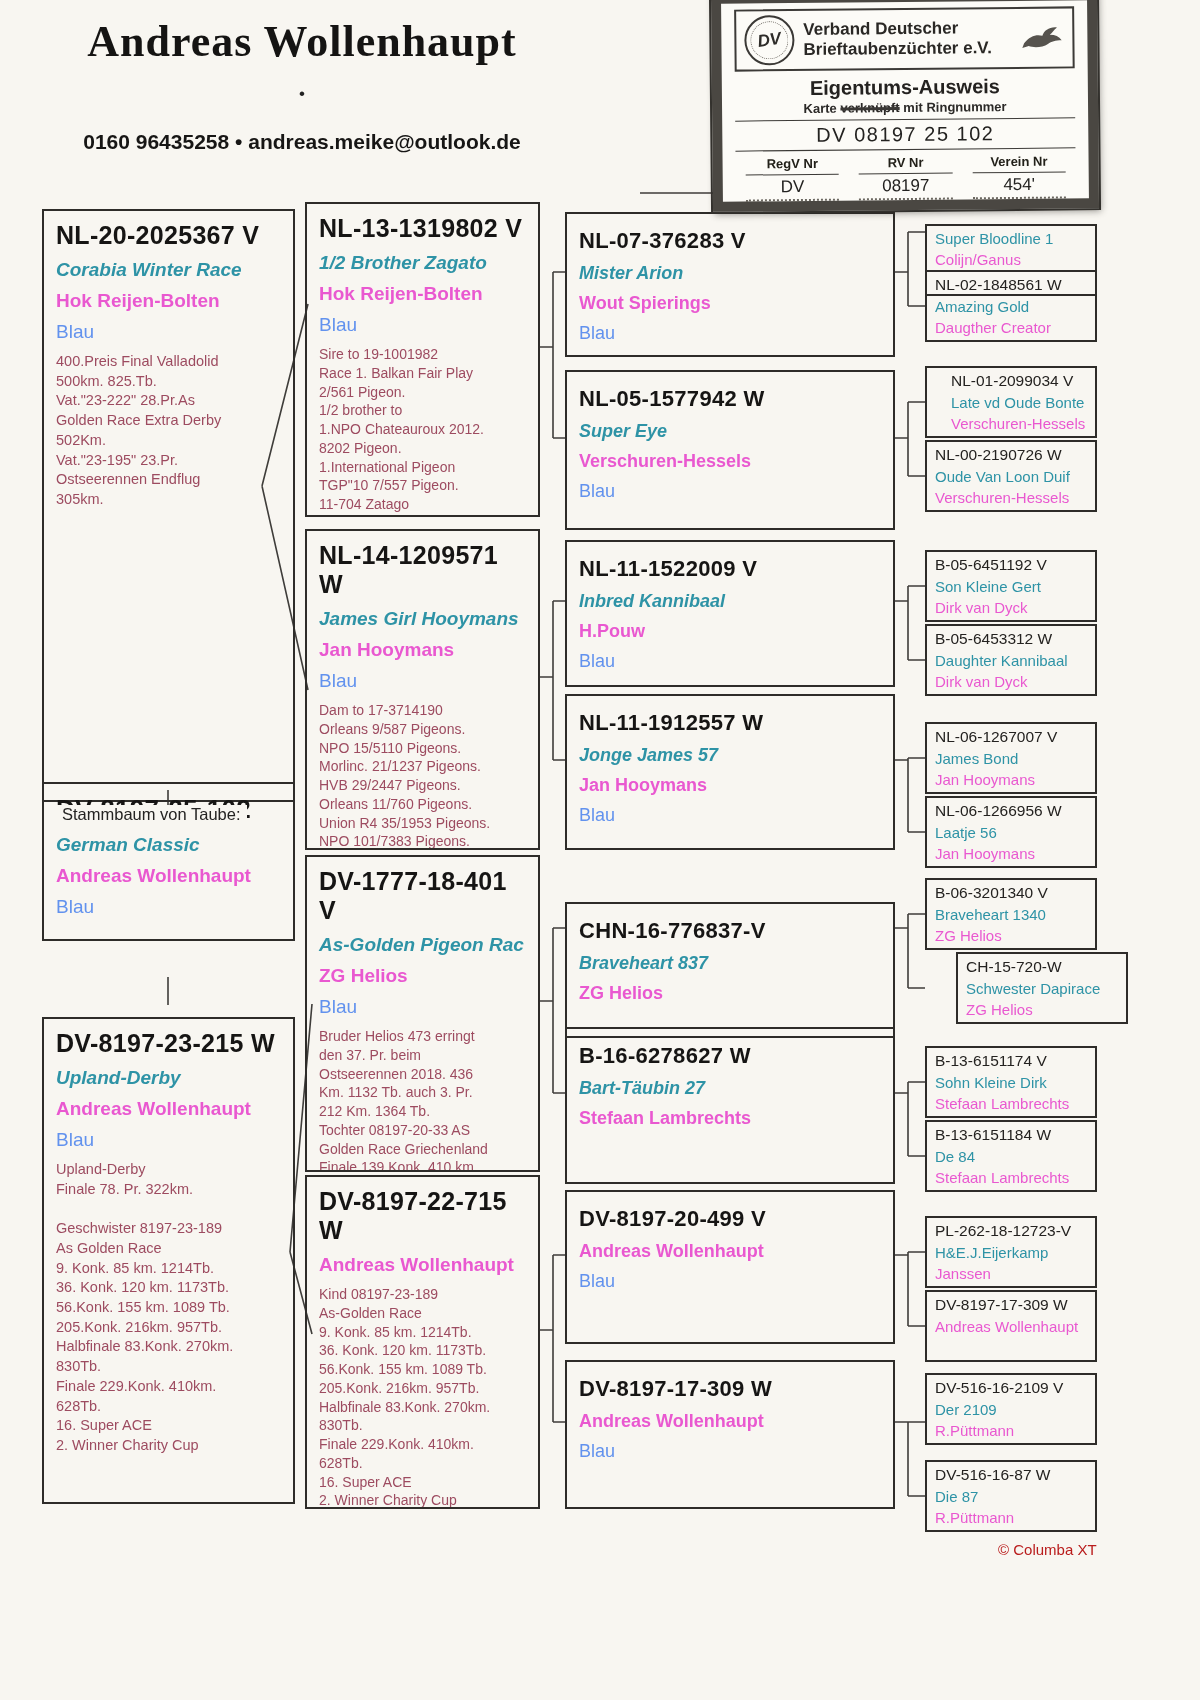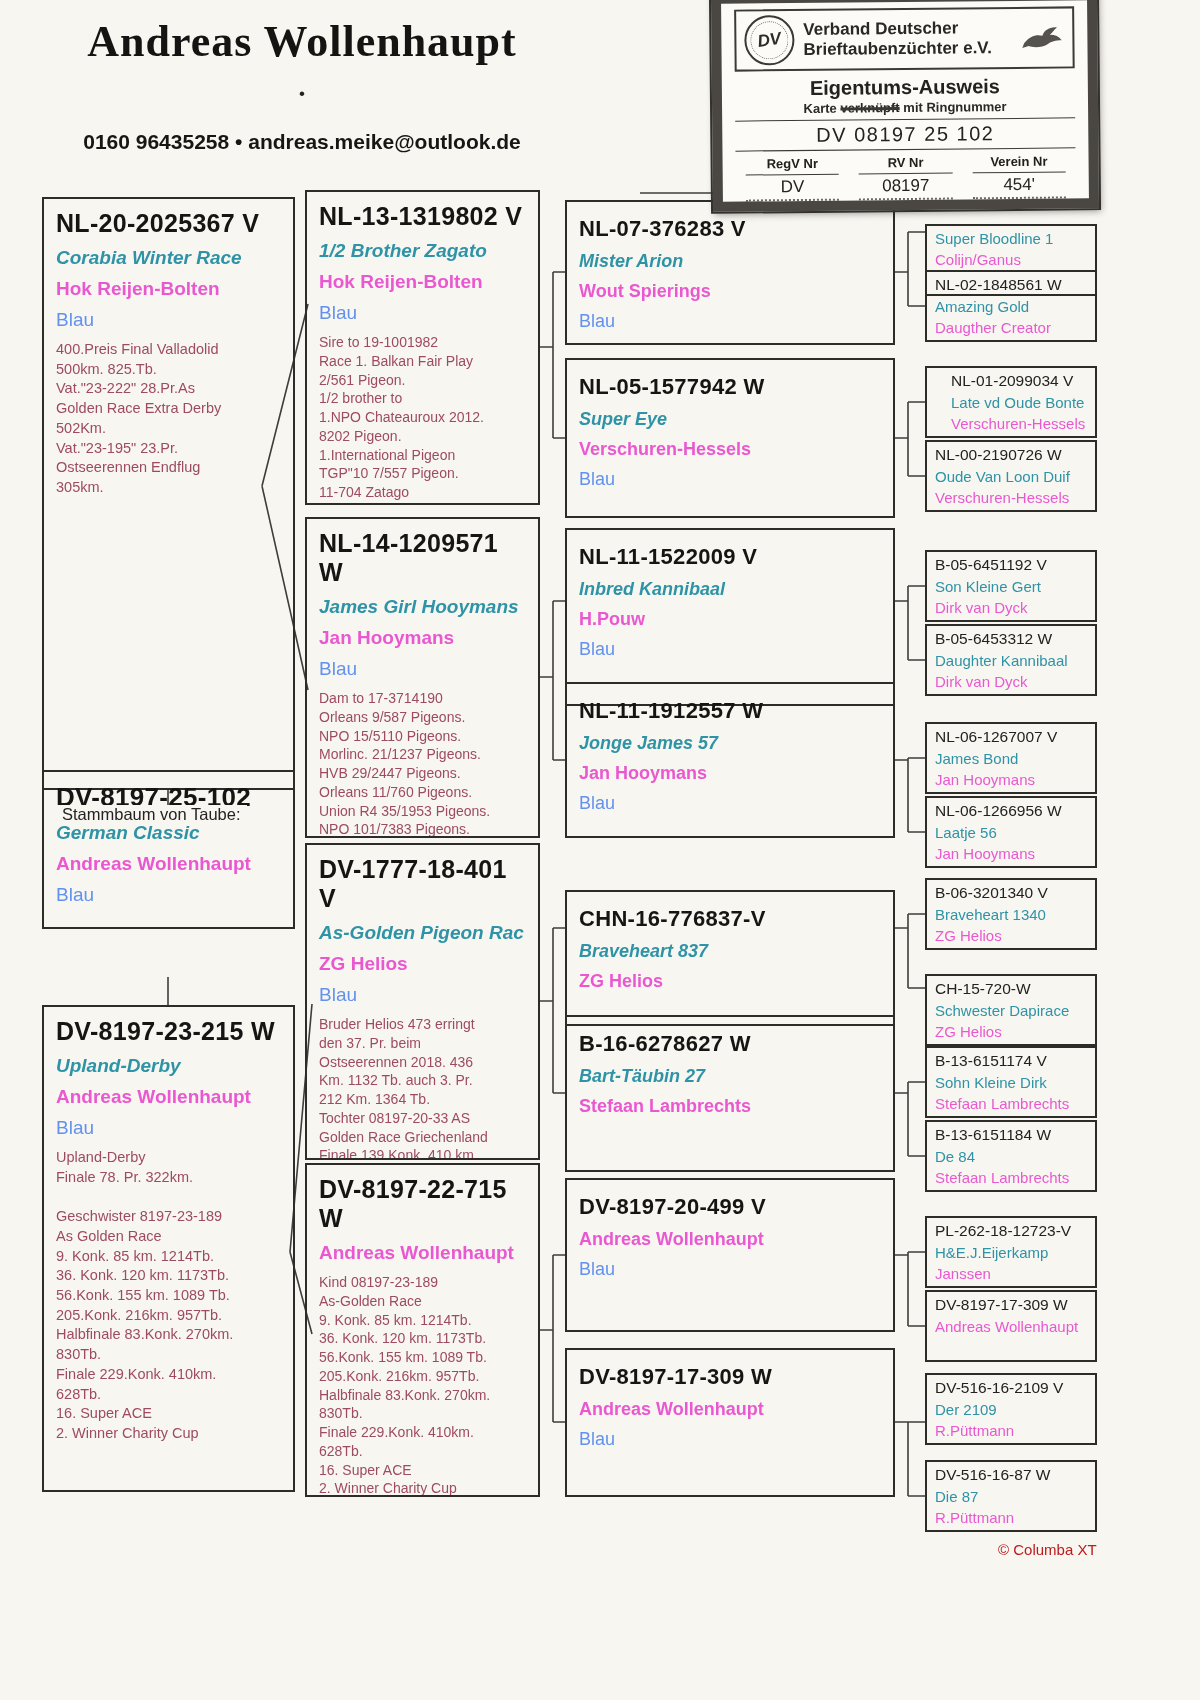--- a/index.html
+++ b/index.html
@@ -4,21 +4,21 @@
 <style>
   html,body{margin:0;padding:0;background:#dddbd6;}
   .page{position:relative;width:1200px;height:1700px;margin:0 auto;background:#f8f6f1;
         font-family:"Liberation Sans",sans-serif;overflow:hidden;}
 
   
   .wires{position:absolute;left:0;top:0;z-index:1;}
 
   
   .pbox{position:absolute;border:2px solid #2e2c29;box-sizing:border-box;
-        padding:10px 12px 8px;background:transparent;z-index:2;overflow:hidden;}
+        padding:10px 12px 8px;background:transparent;z-index:2;overflow:hidden;margin-top:12px;}
   .g1{left:42px;width:253px;}
   .g2{left:305px;width:235px;}
   .g3{left:565px;width:330px;}
 
   .t-ring{font-size:25px;font-weight:700;color:#161514;letter-spacing:.3px;margin:0 0 9px;}
   .subject-box .t-ring{font-size:26px;}
   .g3 .t-ring{font-size:22px;margin:4px 0 9px;}
   .t-name{font-size:19px;font-weight:700;font-style:italic;color:#2e93a6;margin:0 0 9px;}
   .g3 .t-name{font-size:18px;}
   .t-breeder{font-size:19px;font-weight:700;color:#e958d0;margin:0 0 9px;}
@@ -220,21 +220,21 @@
     <div class="t-name" data-bind="pedigree.great_grandparents.0.name">Mister Arion</div>
     <div class="t-breeder" data-bind="pedigree.great_grandparents.0.breeder">Wout Spierings</div>
     <div class="t-blau" data-bind="pedigree.great_grandparents.0.color">Blau</div>
   </div>
   <div class="pbox g3" style="top:358px;height:160px;">
     <div class="t-ring" data-bind="pedigree.great_grandparents.1.ring">NL-05-1577942 W</div>
     <div class="t-name" data-bind="pedigree.great_grandparents.1.name">Super Eye</div>
     <div class="t-breeder" data-bind="pedigree.great_grandparents.1.breeder">Verschuren-Hessels</div>
     <div class="t-blau" data-bind="pedigree.great_grandparents.1.color">Blau</div>
   </div>
-  <div class="pbox g3" style="top:528px;height:178px;">
+  <div class="pbox g3" style="top:528px;height:147px;">
     <div class="t-ring" data-bind="pedigree.great_grandparents.2.ring">NL-11-1522009 V</div>
     <div class="t-name" data-bind="pedigree.great_grandparents.2.name">Inbred Kannibaal</div>
     <div class="t-breeder" data-bind="pedigree.great_grandparents.2.breeder">H.Pouw</div>
     <div class="t-blau" data-bind="pedigree.great_grandparents.2.color">Blau</div>
   </div>
   <div class="pbox g3" style="top:682px;height:156px;">
     <div class="t-ring" data-bind="pedigree.great_grandparents.3.ring">NL-11-1912557 W</div>
     <div class="t-name" data-bind="pedigree.great_grandparents.3.name">Jonge James 57</div>
     <div class="t-breeder" data-bind="pedigree.great_grandparents.3.breeder">Jan Hooymans</div>
     <div class="t-blau" data-bind="pedigree.great_grandparents.3.color">Blau</div>
@@ -302,21 +302,21 @@
   <div class="sbox" style="top:796px;">
     <div class="s-ring" data-bind="pedigree.gg_grandparents.7.ring">NL-06-1266956 W</div>
     <div class="s-name" data-bind="pedigree.gg_grandparents.7.name">Laatje 56</div>
     <div class="s-breeder" data-bind="pedigree.gg_grandparents.7.breeder">Jan Hooymans</div>
   </div>
   <div class="sbox" style="top:878px;">
     <div class="s-ring" data-bind="pedigree.gg_grandparents.8.ring">B-06-3201340 V</div>
     <div class="s-name" data-bind="pedigree.gg_grandparents.8.name">Braveheart 1340</div>
     <div class="s-breeder" data-bind="pedigree.gg_grandparents.8.breeder">ZG Helios</div>
   </div>
-  <div class="sbox" style="top:974px;">
+  <div class="sbox" style="top:952px;margin-left:31px;">
     <div class="s-ring" data-bind="pedigree.gg_grandparents.9.ring">CH-15-720-W</div>
     <div class="s-name" data-bind="pedigree.gg_grandparents.9.name">Schwester Dapirace</div>
     <div class="s-breeder" data-bind="pedigree.gg_grandparents.9.breeder">ZG Helios</div>
   </div>
   <div class="sbox" style="top:1046px;">
     <div class="s-ring" data-bind="pedigree.gg_grandparents.10.ring">B-13-6151174 V</div>
     <div class="s-name" data-bind="pedigree.gg_grandparents.10.name">Sohn Kleine Dirk</div>
     <div class="s-breeder" data-bind="pedigree.gg_grandparents.10.breeder">Stefaan Lambrechts</div>
   </div>
   <div class="sbox" style="top:1120px;">

